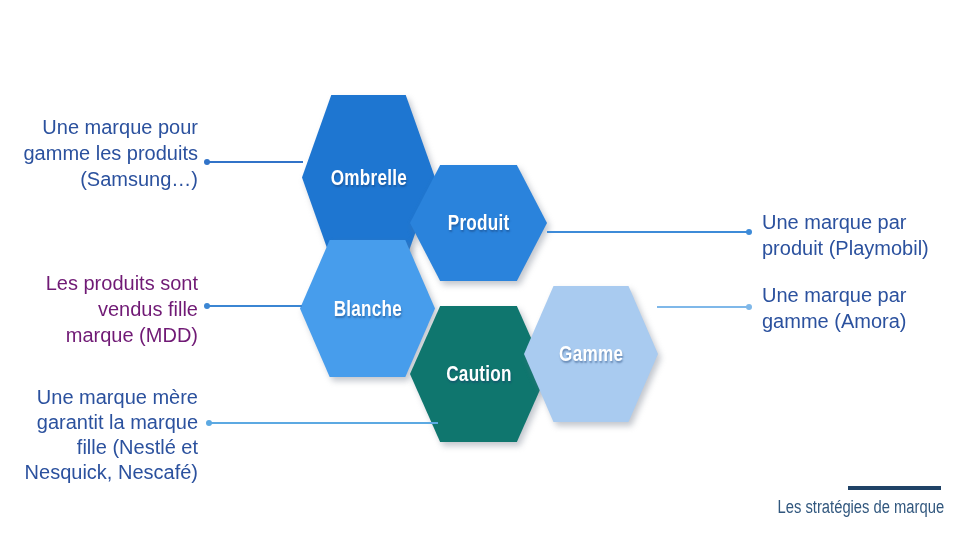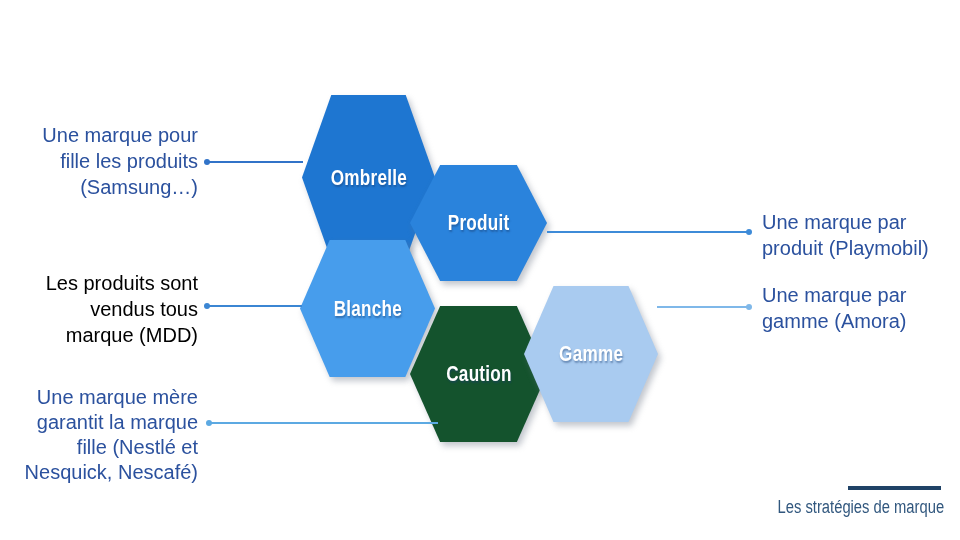--- a/index.html
+++ b/index.html
@@ -38,21 +38,21 @@
   #dot-caution   { left:206px; top:420px; }
   #line-produit  { left:547px; top:231px; width:202px; }
   #dot-produit   { left:746px; top:229px; }
   #line-gamme    { left:657px; top:306px; width:92px; }
   #dot-gamme     { left:746px; top:304px; }
 
   
   .note { position:absolute; font-size:20px; line-height:26px; }
   .note.left  { left:0;    width:198px; text-align:right; }
   .note.right { left:762px; width:200px; text-align:left; }
-  #note-l1 { top:122px; }
+  #note-l1 { top:114px; }
   #note-l2 { top:270px; }
   #note-l3 { top:385px; line-height:25px; }
   #note-r1 { top:209px; }
   #note-r2 { top:282px; }
 
   
   .caption {
     position:absolute; right:16px; top:497px; white-space:nowrap;
     font-size:18px; transform:scaleX(.82); transform-origin:100% 50%;
   }
@@ -72,21 +72,21 @@
     <div class="hex" style="background: rgb(42, 131, 220);">
       <span class="hex-label">Produit</span>
     </div>
   </div>
   <div class="hex-wrap" id="hex-blanche">
     <div class="hex" style="background: rgb(71, 157, 236);">
       <span class="hex-label">Blanche</span>
     </div>
   </div>
   <div class="hex-wrap" id="hex-caution">
-    <div class="hex" style="background: #14532d; text-align: right;">
+    <div class="hex" style="background: #0f766e; text-align: right;">
       <span class="hex-label">Caution</span>
     </div>
   </div>
   <div class="hex-wrap" id="hex-gamme">
     <div class="hex" style="background: rgb(169, 203, 240);">
       <span class="hex-label">Gamme</span>
     </div>
   </div>
 
   <div class="line" id="line-ombrelle" style="background: rgb(49, 115, 200);"></div>
@@ -95,26 +95,26 @@
   <div class="dot" id="dot-blanche" style="background: rgb(59, 134, 211);"></div>
   <div class="line" id="line-caution" style="background: rgb(92, 169, 226);"></div>
   <div class="dot" id="dot-caution" style="background: rgb(92, 169, 226);"></div>
   <div class="line" id="line-produit" style="background: rgb(62, 139, 216);"></div>
   <div class="dot" id="dot-produit" style="background: rgb(62, 139, 216);"></div>
   <div class="line" id="line-gamme" style="background: rgb(127, 184, 233);"></div>
   <div class="dot" id="dot-gamme" style="background: rgb(127, 184, 233);"></div>
 
   <div class="note left" id="note-l1" style="color: rgb(43, 81, 158);">
     <div>Une marque pour</div>
-    <div>fille les produits</div>
+    <div>gamme les produits</div>
     <div>(Samsung…)</div>
   </div>
-  <div class="note left" id="note-l2" style="color: #000000;">
+  <div class="note left" id="note-l2" style="color: #701a75;">
     <div>Les produits sont</div>
-    <div>vendus tous</div>
+    <div>vendus fille</div>
     <div>marque (MDD)</div>
   </div>
   <div class="note left" id="note-l3" style="color: rgb(43, 81, 158);">
     <div>Une marque mère</div>
     <div>garantit la marque</div>
     <div>fille (Nestlé et</div>
     <div>Nesquick, Nescafé)</div>
   </div>
 
   <div class="note right" id="note-r1" style="color: rgb(43, 81, 158);">

